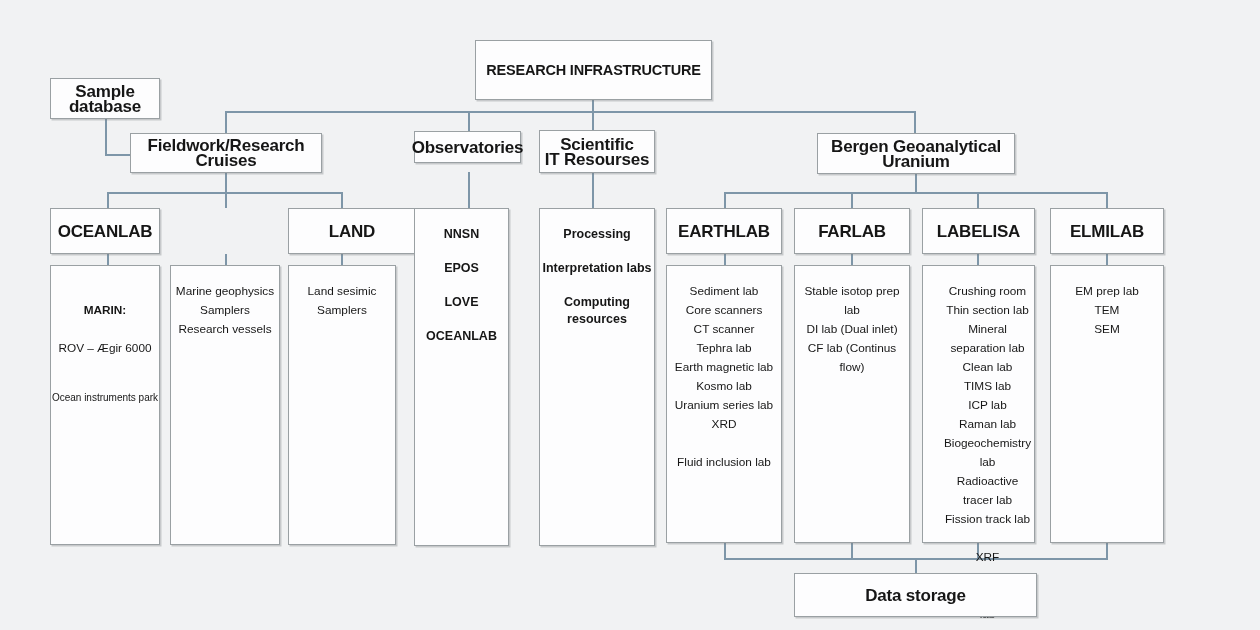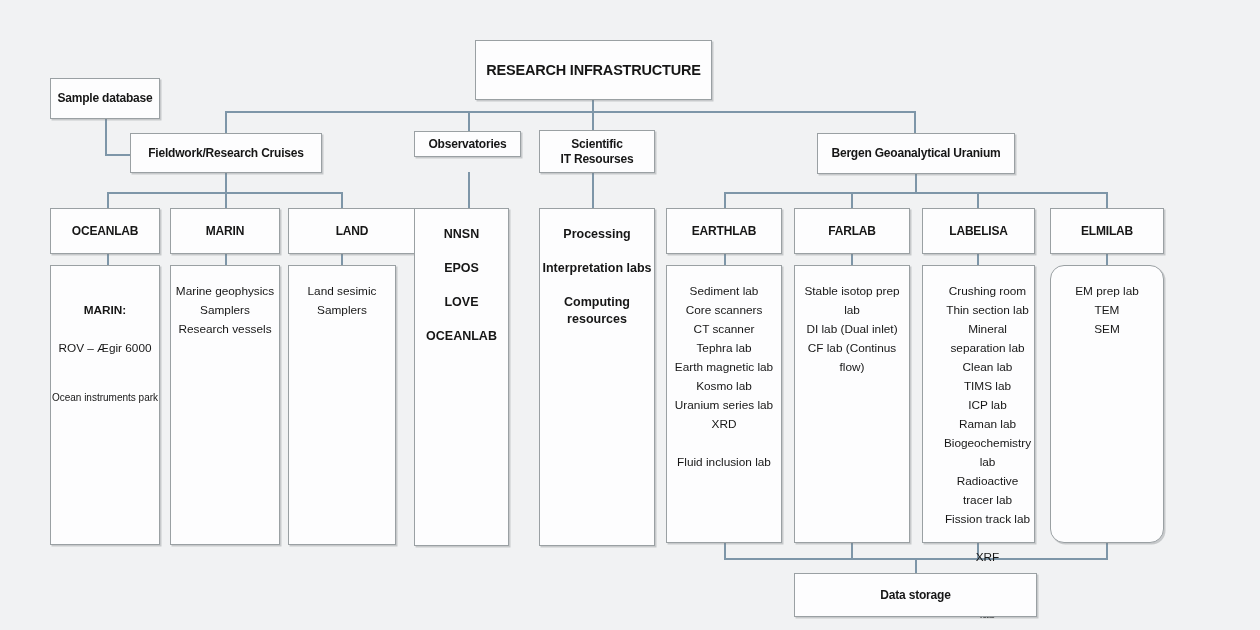--- a/index.html
+++ b/index.html
@@ -14,21 +14,21 @@
   .canvas { position:absolute; left:12px; top:0; width:1260px; height:630px; }
 
   .box {
     position:absolute;
     background:#fdfdfe;
     border:1px solid #9aa0a3;
     box-shadow:1.5px 1.5px 0 rgba(120,125,130,.35);
     display:flex; align-items:center; justify-content:center;
     text-align:center;
   }
-  .hdr { font-weight:bold; font-size:12px; letter-spacing:-0.2px; white-space:pre-line; line-height:15px; }
+  .hdr { font-weight:bold; font-size:17px; letter-spacing:-0.2px; white-space:pre-line; line-height:15px; }
   .root-box { font-weight:bold; font-size:14.5px; letter-spacing:-0.2px; }
 
   .content {
     position:absolute;
     background:#fdfdfe;
     border:1px solid #9aa0a3;
     box-shadow:1.5px 1.5px 0 rgba(120,125,130,.35);
     text-align:center;
     font-size:11.8px;
     line-height:19px;
@@ -95,38 +95,35 @@
   </div>
 
   <div class="box hdr" style="left:38px;top:78px;width:110px;height:41px;">
     <span>Sample database</span>
   </div>
 
   <div class="box hdr" style="left:118px;top:133px;width:192px;height:40px;">
     <span>Fieldwork/Research Cruises</span>
   </div>
 
-  <div class="box hdr" style="left:402px;top:131px;width:107px;height:26px;">
+  <div class="box hdr" style="left:402px;top:131px;width:107px;height:32px;">
     <span>Observatories</span>
   </div>
 
   <div class="box hdr" style="left:527px;top:130px;width:116px;height:43px;">
     <span>Scientific
 IT Resourses</span>
   </div>
 
   <div class="box hdr" style="left:805px;top:133px;width:198px;height:41px;">
     <span>Bergen Geoanalytical Uranium</span>
   </div>
 
   <div class="box hdr" style="left:38px;top:208px;width:110px;height:46px;">
     <span>OCEANLAB</span>
-  </div>
-  <div class="box hdr" style="left:158px;top:208px;width:110px;height:46px;">
-    <span>MARIN</span>
   </div>
   <div class="box hdr" style="left:276px;top:208px;width:128px;height:46px;">
     <span>LAND</span>
   </div>
 
   <div class="box hdr" style="left:654px;top:208px;width:116px;height:46px;">
     <span>EARTHLAB</span>
   </div>
   <div class="box hdr" style="left:782px;top:208px;width:116px;height:46px;">
     <span>FARLAB</span>
@@ -188,21 +185,21 @@
 ICP lab
 Raman lab
 Biogeochemistry lab
 Radioactive tracer lab
 Fission track lab
 
 XRF
 
 Geomicrobiology lab</div>
 
-  <div class="content" style="left:1038px;top:265px;width:114px;height:278px;border-radius:14px;">EM prep lab
+  <div class="content" style="left:1038px;top:265px;width:114px;height:278px;">EM prep lab
 TEM
 SEM</div>
 
   <div class="box hdr" style="left:782px;top:573px;width:243px;height:44px;">
     <span>Data storage</span>
   </div>
 
 </div>
 
 </body></html>

